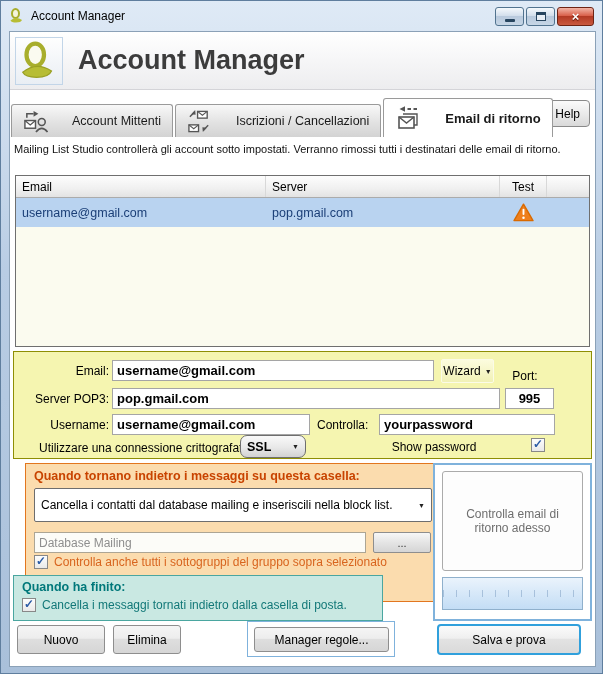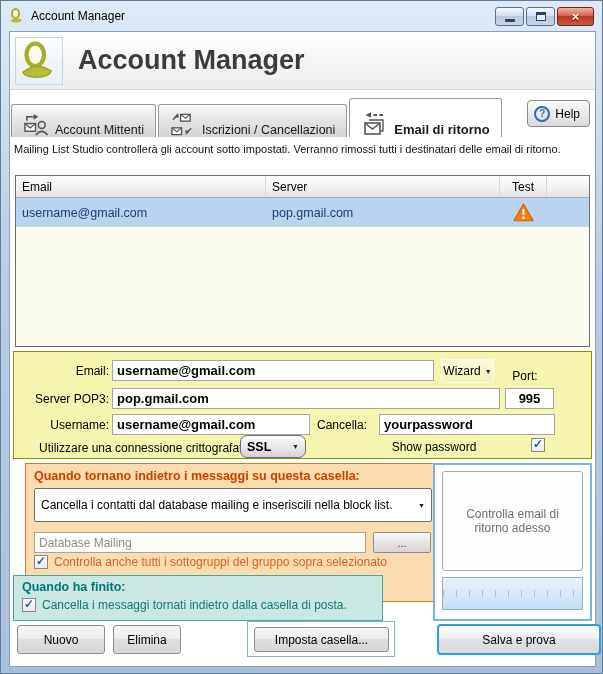--- a/index.html
+++ b/index.html
@@ -25,21 +25,21 @@
   .client { position:absolute; left:8px; top:30px; width:587px; height:636px; background:#ffffff; border:1px solid #8ba1b7; }
   
   .app-header { position:absolute; left:9px; top:31px; width:585px; height:58px;
     background:linear-gradient(#ffffff,#ededef); border-bottom:1px solid #d4d4d8;
     display:flex; align-items:center; padding-left:5px; }
   .app-icon-box { width:48px; height:48px; border:1px solid #c2d5e8; background:linear-gradient(#fefefe,#e9eef4);
     display:flex; align-items:center; justify-content:center; }
   .app-title { font-size:27px; font-weight:bold; color:#3c3c3c; margin-left:15px; }
   
   .tabs { position:absolute; left:10px; top:97px; height:39px; display:flex; align-items:flex-end; gap:2px; z-index:3; }
-  .tab { height:33px; display:flex; align-items:flex-end; gap:7px; padding:0 11px;
+  .tab { height:33px; display:flex; align-items:center; gap:24px; padding:0 11px;
     background:linear-gradient(#f8f8f8,#e2e2e2 55%,#d3d3d3); border:1px solid #9a9a9a; border-bottom:none;
     border-radius:3px 3px 0 0; font-size:12.5px; color:#1a1a1a; cursor:default; }
   .tab.active { height:39px; background:#ffffff; font-weight:bold; font-size:13px; }
   .tab svg { flex:0 0 auto; }
   .help-btn { position:absolute; right:12px; top:99px; height:27px; padding:0 9px 0 6px;
     display:flex; align-items:center; gap:5px; border:1px solid #8a8a8a; border-radius:4px;
     background:linear-gradient(#fbfbfb,#e9e9e9 55%,#d9d9d9); font-size:12px; }
   .help-circle { width:16px; height:16px; border-radius:50%; border:2px solid #2f6fae; color:#2f6fae;
     font-weight:bold; font-size:10px; display:flex; align-items:center; justify-content:center; }
   
@@ -100,21 +100,21 @@
   .progress .ticks { position:absolute; left:0; right:0; top:38%; height:24%;
     background:repeating-linear-gradient(90deg, rgba(110,145,185,.45) 0 1px, transparent 1px 13px); }
   
   .btn { position:absolute; border:1px solid #8e8e8e; border-radius:3px; font-size:12px; color:#000;
     background:linear-gradient(#f5f5f5,#ededed 45%,#dedede 50%,#d6d6d6);
     display:flex; align-items:center; justify-content:center; font-family:"Liberation Sans",sans-serif; }
   .btn-nuovo { left:16px; top:624px; width:88px; height:29px; }
   .btn-elimina { left:112px; top:624px; width:68px; height:29px; }
   .focus-box { position:absolute; left:246px; top:620px; width:148px; height:36px; border:1px solid #7fb2dc; }
   .btn-rules { left:6px; top:5px; width:135px; height:25px; }
-  .btn-save { left:436px; top:623px; width:164px; height:31px; border:2px solid #30a0dc; border-radius:4px;
+  .btn-save { left:436px; top:623px; width:144px; height:31px; border:2px solid #30a0dc; border-radius:4px;
     background:linear-gradient(#fbfbfb,#efefef 45%,#e2e2e2 50%,#dadada); }
 </style>
 </head>
 <body>
 
 <div class="window">
 
   <div class="titlebar">
     <svg width="16" height="16" viewBox="0 0 32 32">
       <ellipse cx="13" cy="11" rx="7" ry="9" fill="#f4f4dc" stroke="#a8ae2c" stroke-width="4"></ellipse>
@@ -219,21 +219,21 @@
       <span class="caret">▼</span>
     </div>
     <span class="lbl" style="left:481px; top:17px; width:60px; text-align:center;">Port:</span>
 
     <span class="lbl" style="left:10px; top:40px; width:85px; text-align:right;">Server POP3:</span>
     <input class="txt" style="left: 98px; top: 36px; width: 388px;" value="pop.gmail.com">
     <input class="txt" style="left: 491px; top: 36px; width: 49px; text-align: center;" value="995">
 
     <span class="lbl" style="left:10px; top:66px; width:85px; text-align:right;">Username:</span>
     <input class="txt" style="left: 98px; top: 62px; width: 198px;" value="username@gmail.com">
-    <span class="lbl" style="left:303px; top:66px;">Cancella:</span>
+    <span class="lbl" style="left:303px; top:66px;">Controlla:</span>
     <input class="txt" style="left: 365px; top: 62px; width: 176px;" value="yourpassword">
 
     <span class="lbl" style="left:25px; top:89px;">Utilizzare una connessione crittografata:</span>
     <div class="combo" style="left:226px; top:83px; width:66px; height:23px; font-weight:bold;">
       <span>SSL</span>
       <span class="caret">▼</span>
     </div>
     <span class="lbl" style="left:330px; top:88px; width:180px; text-align:center;">Show password</span>
     <span class="checkbox" style="position:absolute; left:517px; top:86px;">
       <span class="check">✓</span>
@@ -269,17 +269,17 @@
   <div class="panel-check">
     <div class="check-now-btn">Controlla email di ritorno adesso</div>
     <div class="progress">
       <div class="ticks"></div>
     </div>
   </div>
 
   <div class="btn btn-nuovo">Nuovo</div>
   <div class="btn btn-elimina">Elimina</div>
   <div class="focus-box">
-    <div class="btn btn-rules">Imposta casella...</div>
+    <div class="btn btn-rules">Manager regole...</div>
   </div>
   <div class="btn btn-save">Salva e prova</div>
 
 </div>
 
 </body></html>

